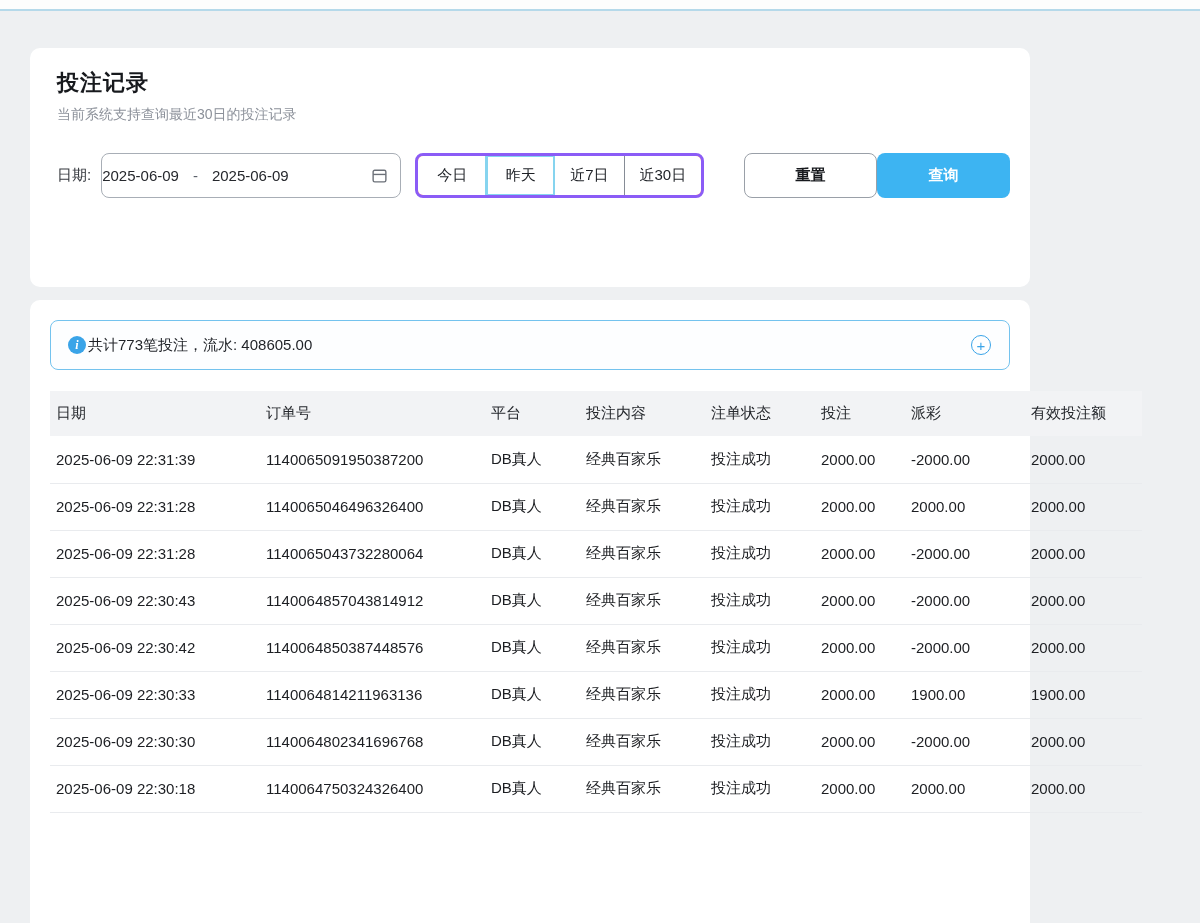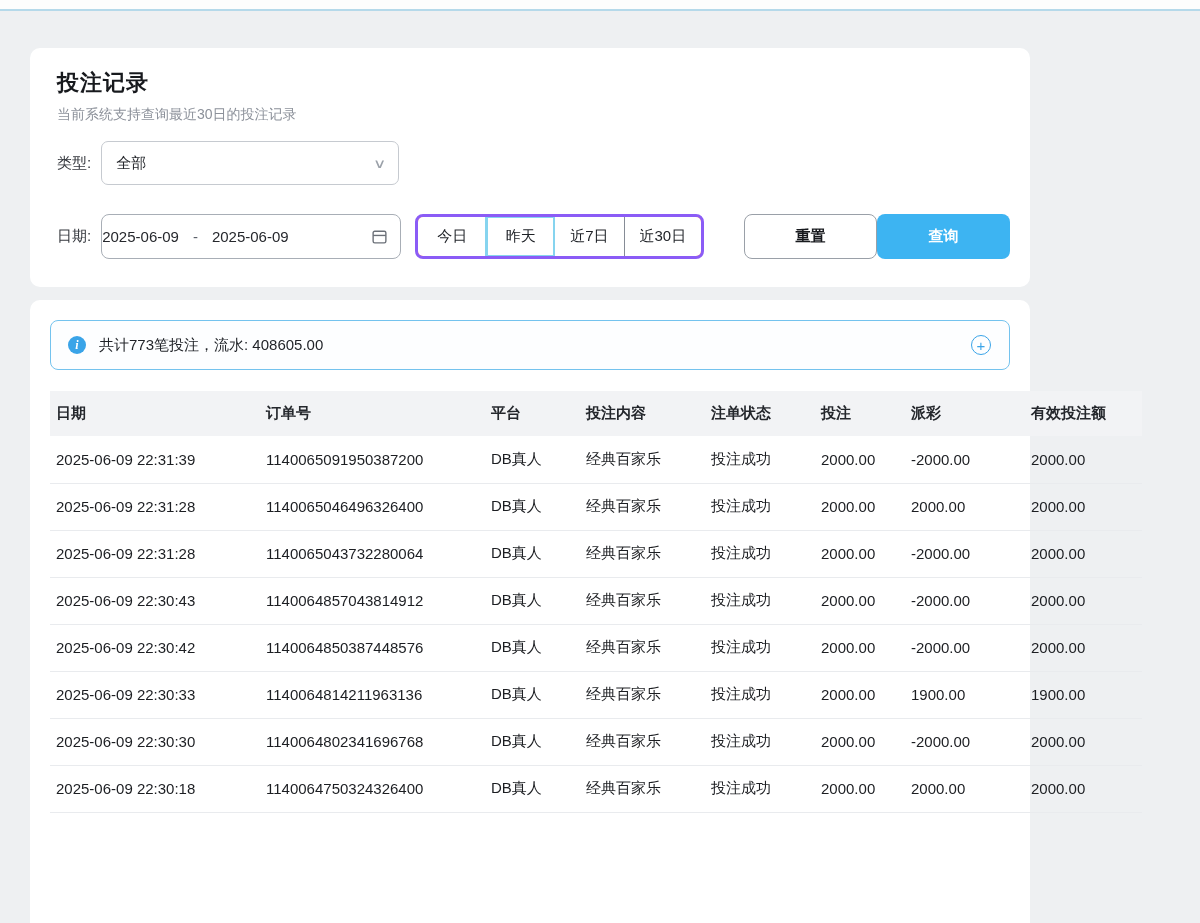--- a/index.html
+++ b/index.html
@@ -141,21 +141,21 @@
     background: #3aa4e8;
     color: #fff;
     font-size: 12px;
     font-weight: bold;
     display: flex; align-items: center; justify-content: center;
     flex: 0 0 auto;
     font-family: "Liberation Serif", serif;
     font-style: italic;
   }
   .summary-text {
-    margin-left: 13px;
+    margin-left: 2px;
     font-size: 15px;
     color: #1f2227;
   }
   .expand-icon {
     margin-left: auto;
     width: 20px; height: 20px;
     border-radius: 50%;
     border: 1.5px solid #3aa4e8;
     color: #3aa4e8;
     display: flex; align-items: center; justify-content: center;
@@ -168,21 +168,21 @@
     margin-top: 21px;
     width: 1092px;
     border-collapse: collapse;
     table-layout: fixed;
   }
   table.records th {
     background: #f2f3f5;
     height: 45px;
     text-align: left;
     font-size: 15px;
-    font-weight: bold;
+    font-weight: normal;
     color: #24272c;
     padding: 0 4px 0 6px;
     white-space: nowrap;
   }
   table.records td {
     height: 47px;
     font-size: 15px;
     color: #1c1e22;
     padding: 0 4px 0 6px;
     border-bottom: 1px solid #e9ebee;
@@ -193,27 +193,20 @@
 </head>
 <body>
 
 <div class="top-strip"></div>
 <div class="top-line"></div>
 
 <div class="card filter-card">
   <div class="page-title">投注记录</div>
   <div class="page-subtitle">当前系统支持查询最近30日的投注记录</div>
 
-  <div class="filter-row">
-    <span class="filter-label">类型:</span>
-    <div class="select-box">
-      <span>全部</span>
-      <span class="chev">∨</span>
-    </div>
-  </div>
 
   <div class="filter-row date-row">
     <span class="filter-label">日期:</span>
     <div class="date-box">
       <span>2025-06-09</span>
       <span class="sep">-</span>
       <span>2025-06-09</span>
       <span class="cal">
         <svg width="17" height="17" viewBox="0 0 16 16" fill="none" stroke="#6b7078" stroke-width="1.3">
           <rect x="2" y="3" width="12" height="11" rx="1.5"></rect>

